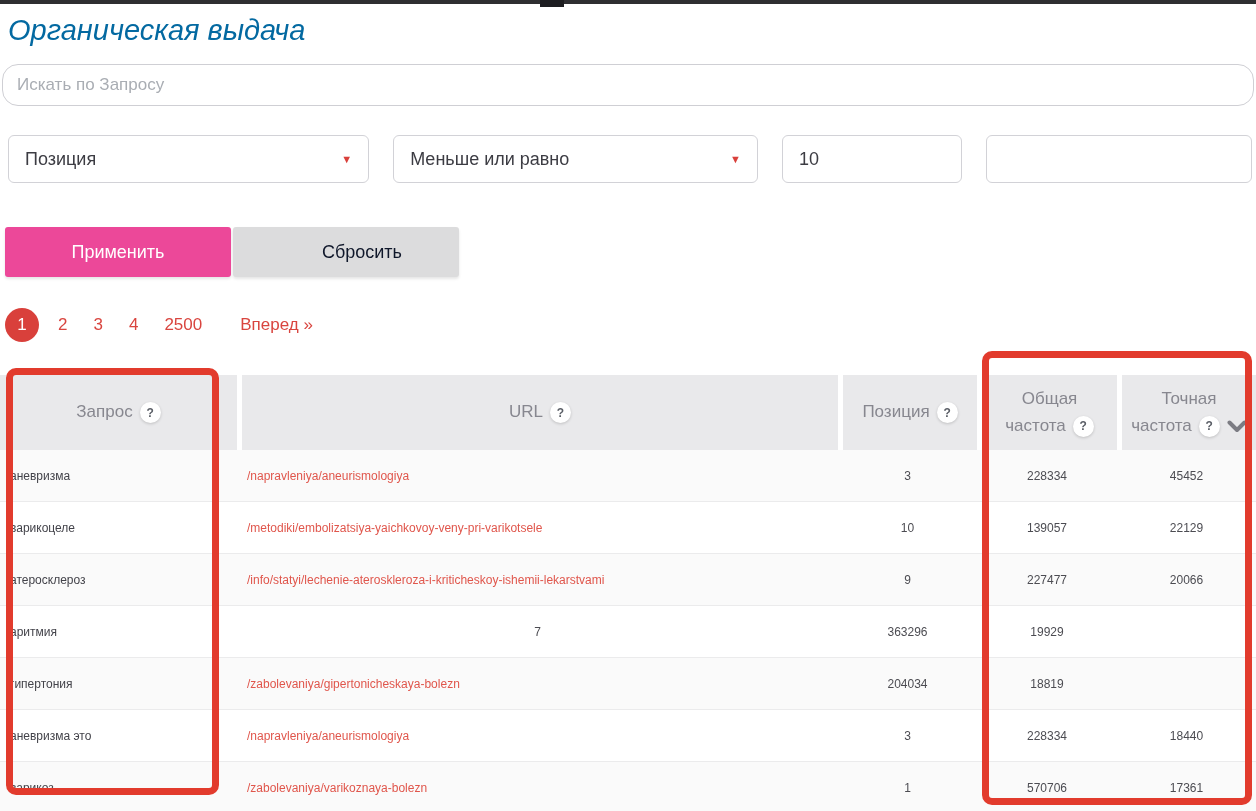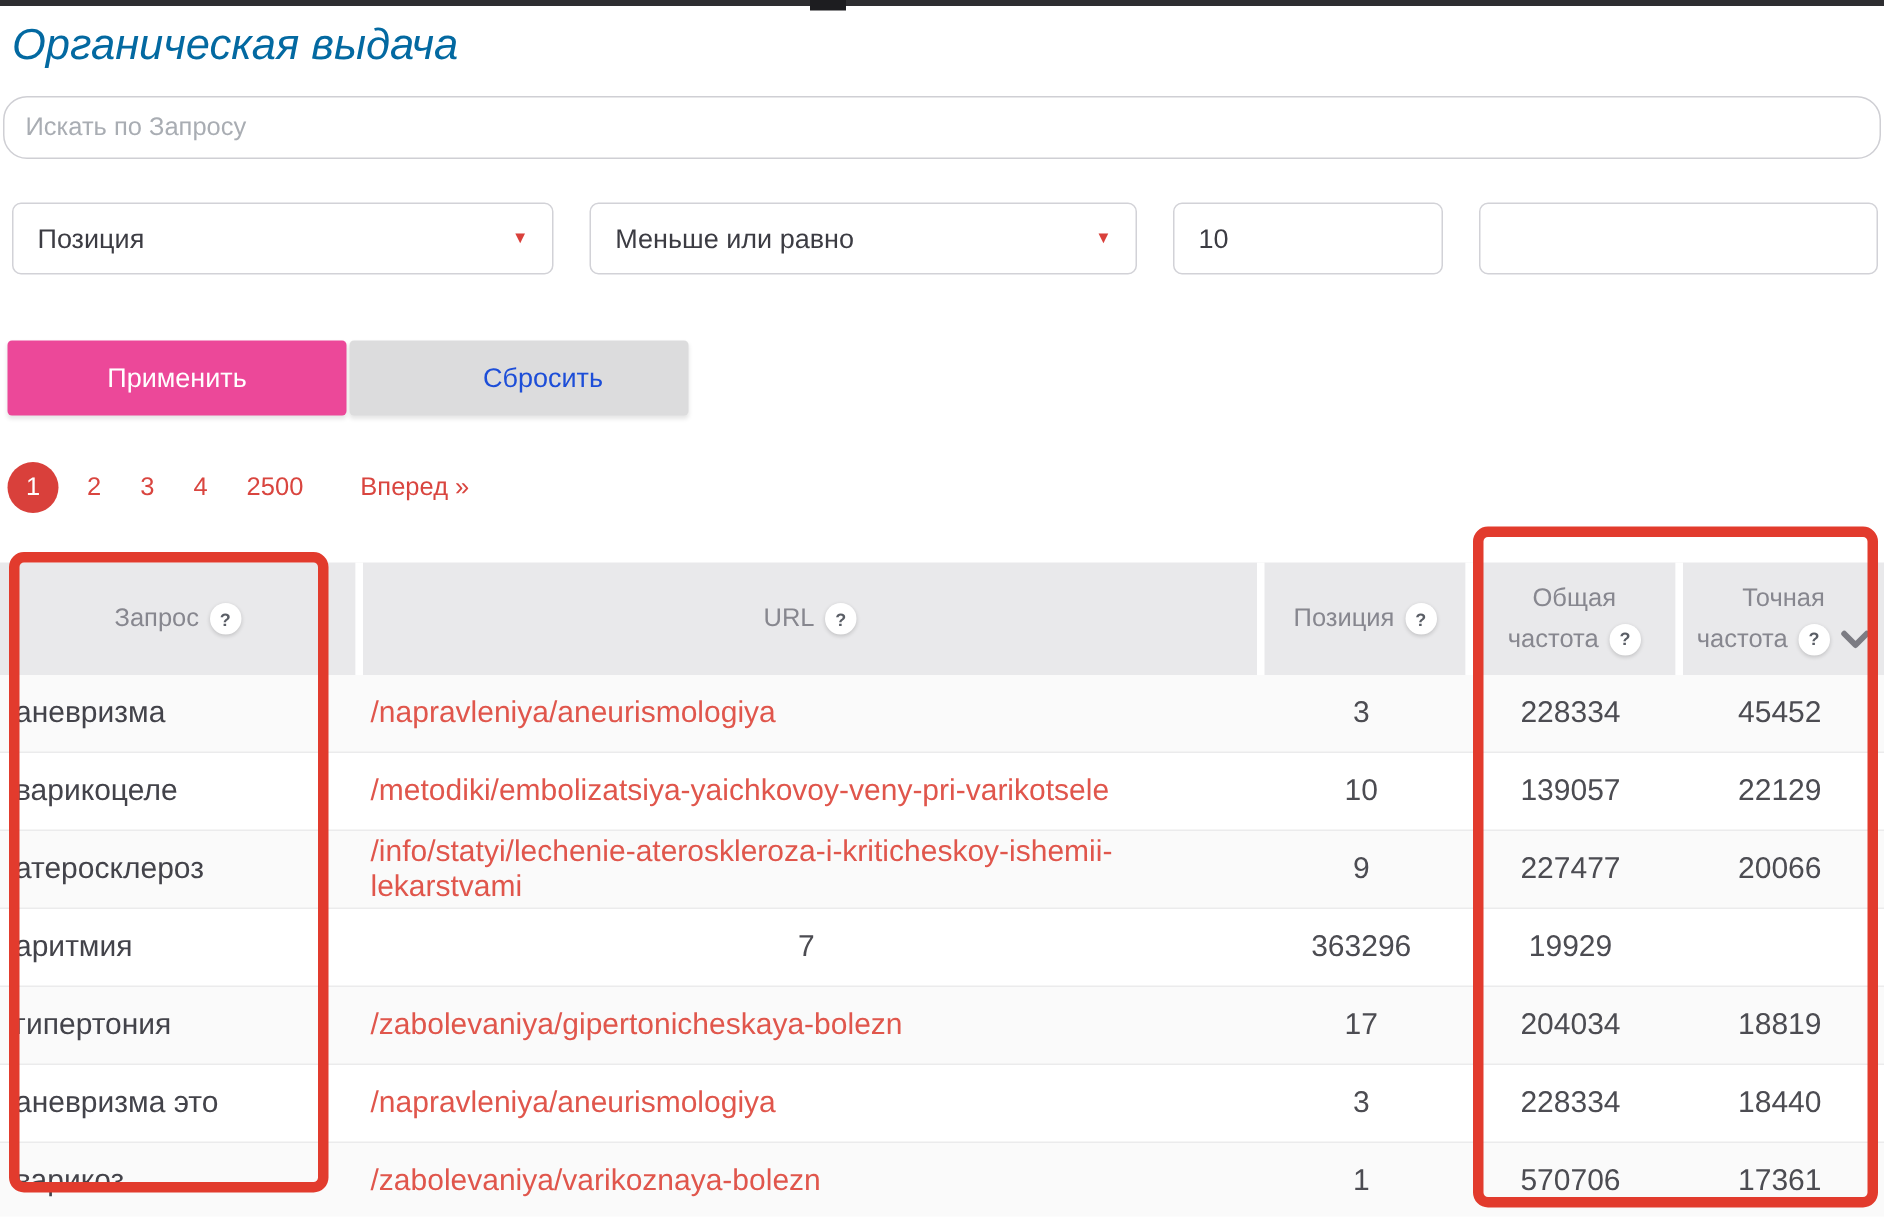--- a/index.html
+++ b/index.html
@@ -50,21 +50,21 @@
 
   
   .btn-row { display: flex; margin: 44px 0 0 5px; gap: 2px; }
   .btn {
     height: 50px; width: 226px; border: none; border-radius: 3px;
     font-size: 18px; cursor: pointer;
     font-family: "Liberation Sans", "DejaVu Sans", sans-serif;
     box-shadow: 0 2px 3px rgba(0,0,0,0.10);
   }
   .btn-apply { background: #ec4899; color: #ffffff; }
-  .btn-reset { background: #dcdcdd; color: #1d4ed8; padding-left: 32px; }
+  .btn-reset { background: #dcdcdd; color: #0f172a; padding-left: 32px; }
 
   
   .pagination { display: flex; align-items: center; margin: 28px 0 0 5px; height: 40px; }
   .page-current {
     width: 34px; height: 34px; border-radius: 50%; background: #d9403b;
     color: #fff; font-size: 17px; display: flex; align-items: center; justify-content: center;
     margin-right: 6px;
   }
   .page-link, .page-next {
     color: #d9453f; font-size: 17px; text-decoration: none; padding: 0 13px; cursor: pointer;
@@ -88,21 +88,21 @@
     width: 21px; height: 21px; border-radius: 50%; background: #ffffff;
     color: #5a5e66; font-size: 12px; font-weight: bold;
     box-shadow: 0 1px 3px rgba(0,0,0,0.18);
     margin-left: 7px; vertical-align: middle;
   }
   .sort-icon { margin-left: 7px; vertical-align: middle; }
 
   .trow { height: 52px; border-bottom: 1px solid #ebebec; }
   .trow:nth-child(odd) { background: #fafafa; }
   .trow:nth-child(even) { background: #ffffff; }
-  .td { display: flex; align-items: center; font-size: 20px; }
+  .td { display: flex; align-items: center; font-size: 12px; }
   .td-query { padding-left: 10px; color: #43434a; }
   .td-url { padding-left: 10px; }
   .td-url a { color: #e0564c; text-decoration: none; cursor: pointer; }
   .td-num { justify-content: center; color: #4c4c52; }
 
   
   .anno { position: absolute; border: 6px solid #e23b2d; border-radius: 10px; pointer-events: none; z-index: 5; }
   .anno-query { left: 6px; top: 368px; width: 213px; height: 427px; border-width: 7px; }
   .anno-freq { left: 982px; top: 351px; width: 270px; height: 454px; border-width: 7px; }
 </style>
@@ -212,21 +212,20 @@
     <div class="td td-num">7</div>
     <div class="td td-num">363296</div>
     <div class="td td-num">19929</div>
   </div>
 
   <div class="trow">
     <div class="td td-query">гипертония</div>
     <div class="td td-url">
       <a>/zabolevaniya/gipertonicheskaya-bolezn</a>
     </div>
-    <div class="td td-num">17</div>
     <div class="td td-num">204034</div>
     <div class="td td-num">18819</div>
   </div>
 
   <div class="trow">
     <div class="td td-query">аневризма это</div>
     <div class="td td-url">
       <a>/napravleniya/aneurismologiya</a>
     </div>
     <div class="td td-num">3</div>

